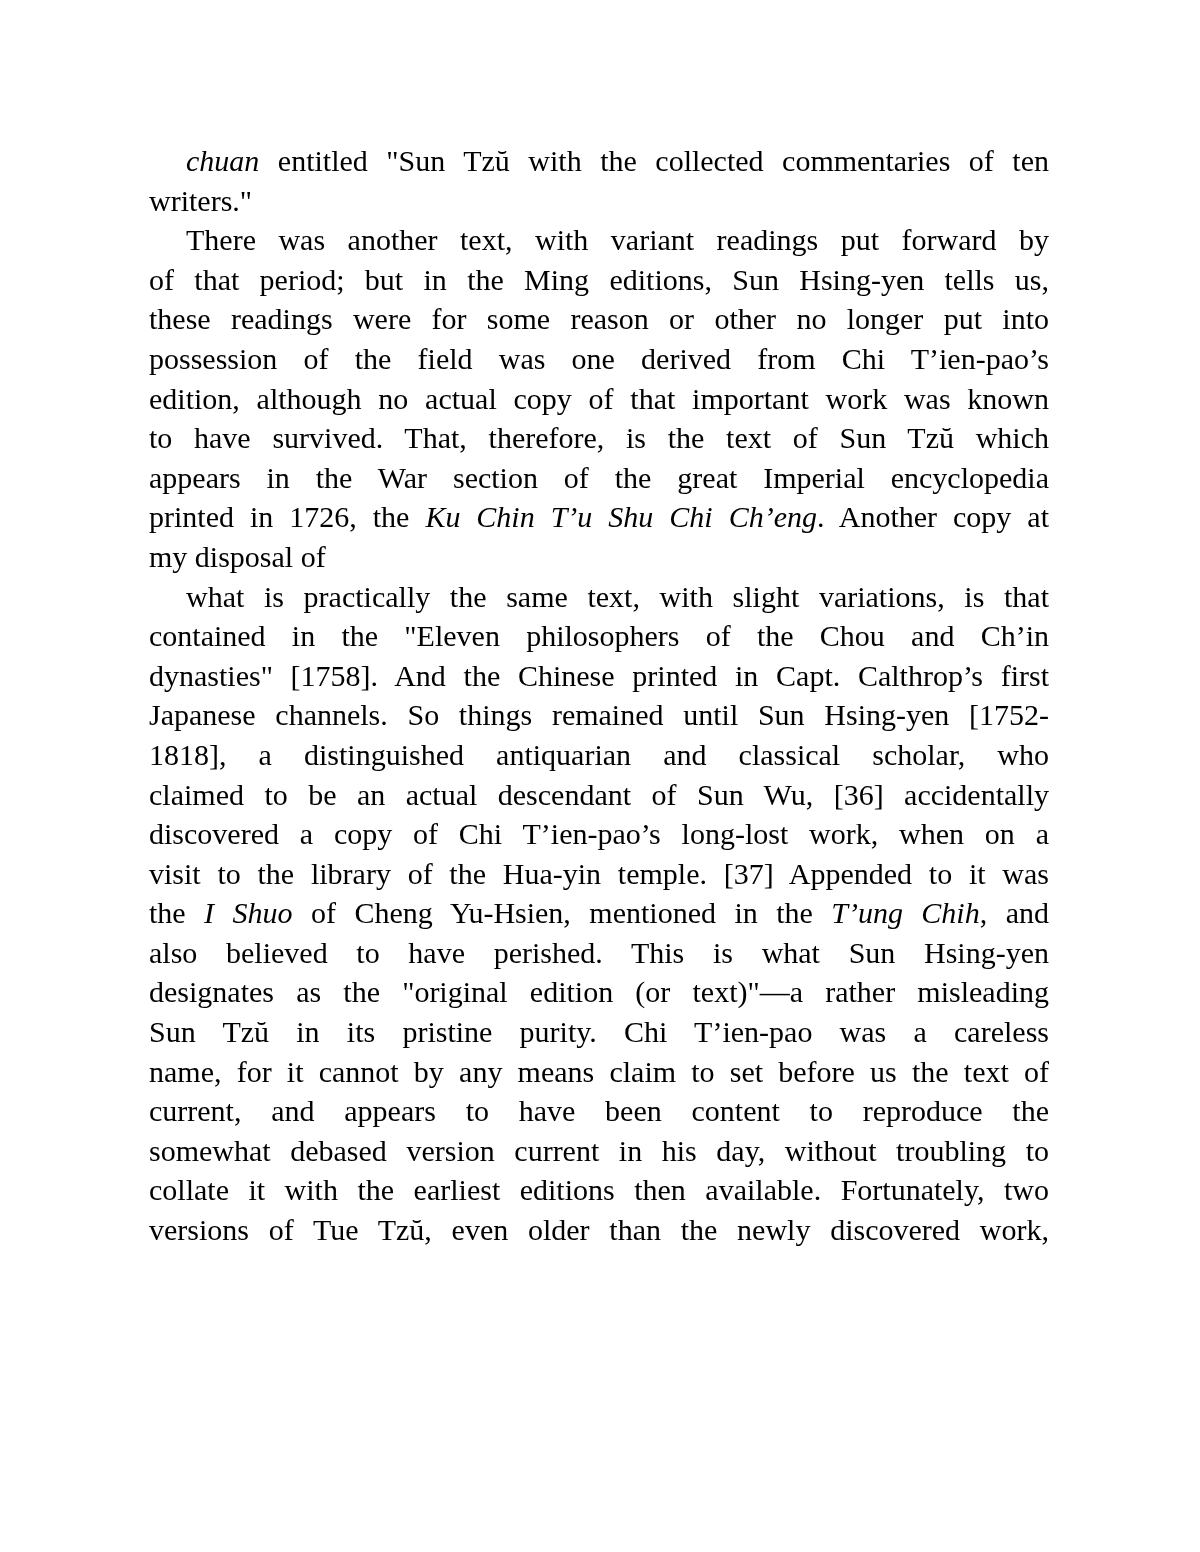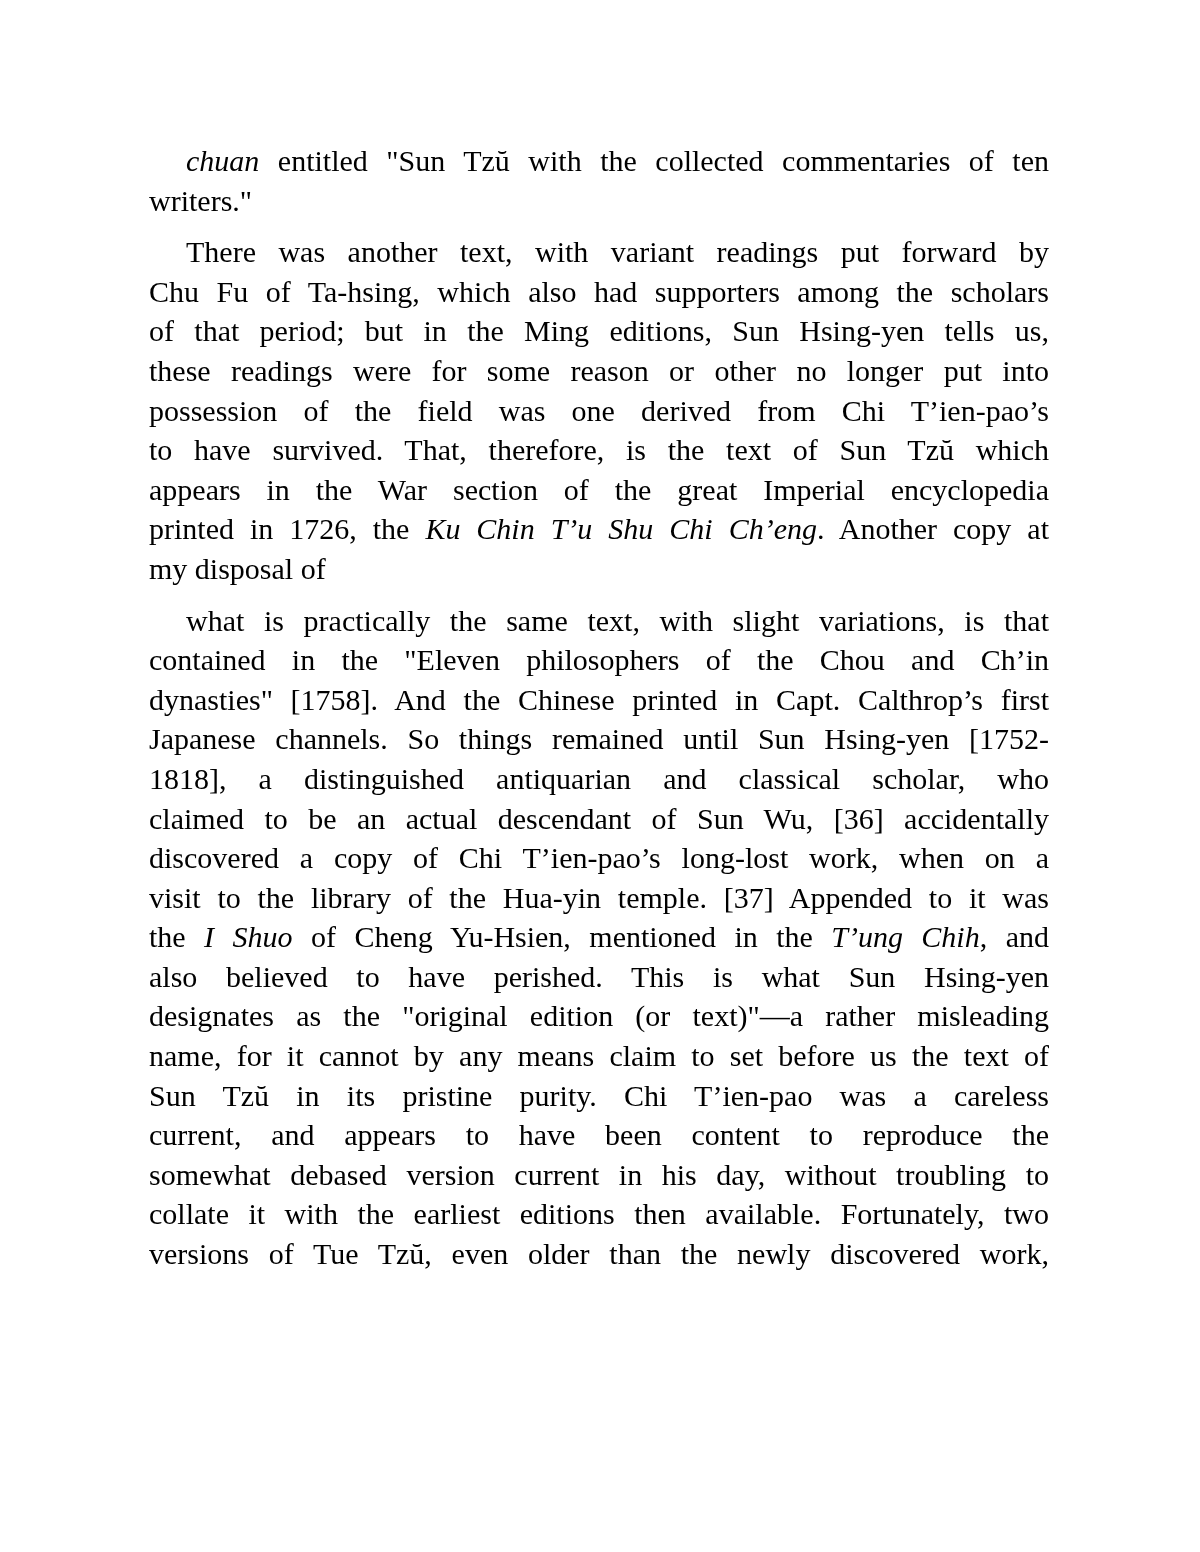--- a/index.html
+++ b/index.html
@@ -20,21 +20,20 @@
   }
   .text-column {
     box-sizing: border-box;
     padding: 141px 151px 0 149px;
     width: 1200px;
   }
   .para {
     margin: 0;
   }
   .para + .para {
-    margin-top: 12px;
   }
   .line {
     font-family: "Liberation Serif", "DejaVu Serif", serif;
     font-size: 30px;
     line-height: 39.6px;
     color: #000000;
     text-align: justify;
     text-align-last: justify;
     text-justify: inter-word;
     white-space: normal;
@@ -53,42 +52,42 @@
 <body>
 
 <div class="page">
   <div class="text-column">
       <div class="para">
         <div class="line first"><i>chuan</i> entitled "Sun Tzŭ with the collected commentaries of ten</div>
         <div class="line endleft">writers."</div>
       </div>
       <div class="para">
         <div class="line first">There was another text, with variant readings put forward by</div>
-        <div class="line">Chu Fu of Ta-hsing, which also had supporters among the scholars</div>
         <div class="line">of that period; but in the Ming editions, Sun Hsing-yen tells us,</div>
         <div class="line">these readings were for some reason or other no longer put into</div>
         <div class="line">possession of the field was one derived from Chi T’ien-pao’s</div>
+        <div class="line">edition, although no actual copy of that important work was known</div>
         <div class="line">to have survived. That, therefore, is the text of Sun Tzŭ which</div>
         <div class="line">appears in the War section of the great Imperial encyclopedia</div>
         <div class="line">printed in 1726, the <i>Ku Chin T’u Shu Chi Ch’eng</i>. Another copy at</div>
         <div class="line endleft">my disposal of</div>
       </div>
       <div class="para">
         <div class="line first">what is practically the same text, with slight variations, is that</div>
         <div class="line">contained in the "Eleven philosophers of the Chou and Ch’in</div>
         <div class="line">dynasties" [1758]. And the Chinese printed in Capt. Calthrop’s first</div>
         <div class="line">Japanese channels. So things remained until Sun Hsing-yen [1752-</div>
         <div class="line">1818], a distinguished antiquarian and classical scholar, who</div>
         <div class="line">claimed to be an actual descendant of Sun Wu, [36] accidentally</div>
         <div class="line">discovered a copy of Chi T’ien-pao’s long-lost work, when on a</div>
         <div class="line">visit to the library of the Hua-yin temple. [37] Appended to it was</div>
         <div class="line">the <i>I Shuo</i> of Cheng Yu-Hsien, mentioned in the <i>T’ung Chih</i>, and</div>
         <div class="line">also believed to have perished. This is what Sun Hsing-yen</div>
         <div class="line">designates as the "original edition (or text)"—a rather misleading</div>
+        <div class="line">Sun Tzŭ in its pristine purity. Chi T’ien-pao was a careless</div>
         <div class="line">name, for it cannot by any means claim to set before us the text of</div>
-        <div class="line">Sun Tzŭ in its pristine purity. Chi T’ien-pao was a careless</div>
         <div class="line">current, and appears to have been content to reproduce the</div>
         <div class="line">somewhat debased version current in his day, without troubling to</div>
         <div class="line">collate it with the earliest editions then available. Fortunately, two</div>
         <div class="line">versions of Tue Tzŭ, even older than the newly discovered work,</div>
       </div>
     </div>
 </div>
 
 </body></html>

